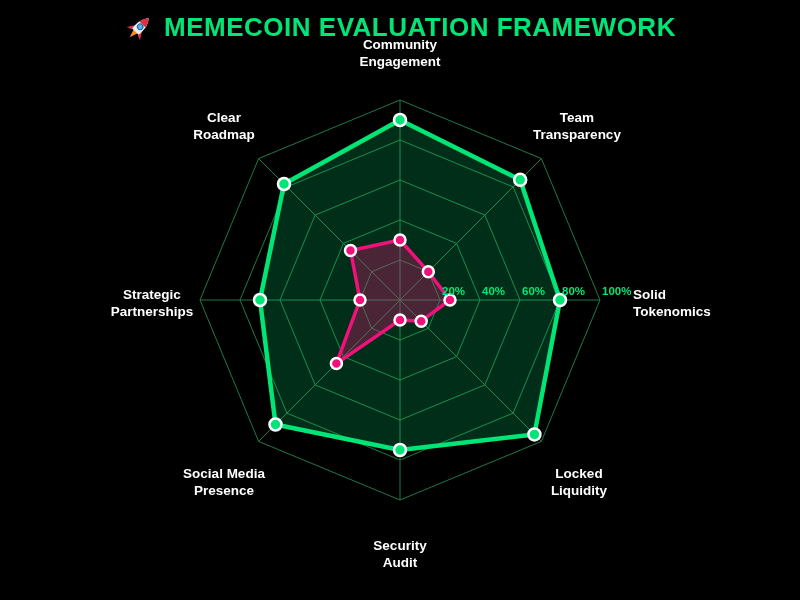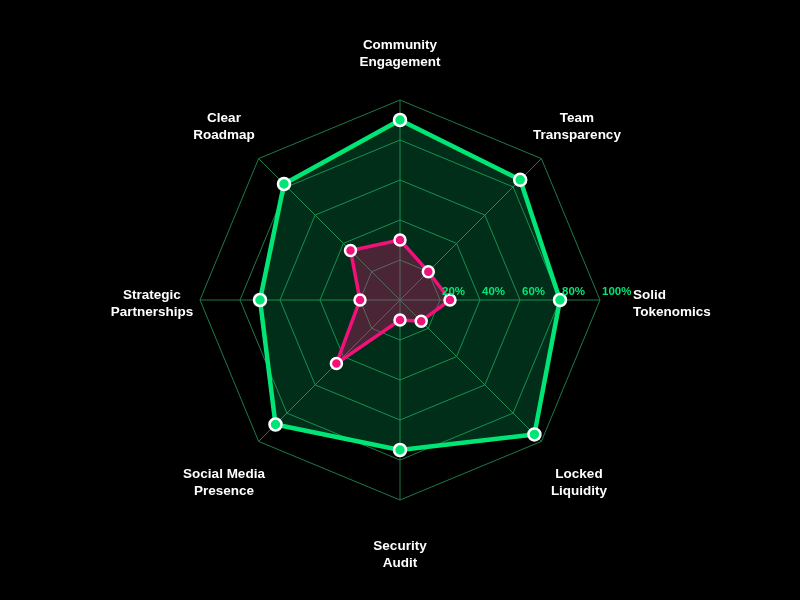--- a/index.html
+++ b/index.html
@@ -11,20 +11,35 @@
   svg.radar{position:absolute;top:0;left:0;}
   text{font-family:"Liberation Sans",sans-serif;}
   .tick{font-size:11.5px;font-weight:bold;}
   .cat{font-size:13.5px;font-weight:bold;}
 </style>
 </head>
 <body style="background: rgb(0, 0, 0);">
 
 <div class="stage">
 
+  <div class="header">
+    <span class="rocket">
+      <svg width="30" height="30" viewBox="0 0 32 32">
+        <g transform="rotate(45 16 16)">
+          <path d="M13 21 L16 30 L19 21 Z" fill="#F4900C"></path>
+          <path d="M11.5 16 L6 24.5 L11.5 22.5 Z" fill="#DD2E44"></path>
+          <path d="M20.5 16 L26 24.5 L20.5 22.5 Z" fill="#DD2E44"></path>
+          <path d="M16 1 C20.5 7 21.8 13 20.8 21.5 L11.2 21.5 C10.2 13 11.5 7 16 1 Z" fill="#ECEFF4"></path>
+          <path d="M16 1 C18.4 4.2 19.8 7.4 20.5 10.8 L11.5 10.8 C12.2 7.4 13.6 4.2 16 1 Z" fill="#DD2E44"></path>
+          <circle cx="16" cy="14.2" r="3" fill="#55ACEE" stroke="#2A6797" stroke-width="1.1"></circle>
+        </g>
+      </svg>
+    </span>
+    <h1 class="title" style="color: rgb(0, 230, 118);">MEMECOIN EVALUATION FRAMEWORK</h1>
+  </div>
 
   <svg id="radar" class="radar" width="800" height="600" viewBox="0 0 800 600">
       <polygon points="400.0,260.0 428.3,271.7 440.0,300.0 428.3,328.3 400.0,340.0 371.7,328.3 360.0,300.0 371.7,271.7" fill="none" stroke="#1E7A48" stroke-width="1"></polygon>
       <polygon points="400.0,220.0 456.6,243.4 480.0,300.0 456.6,356.6 400.0,380.0 343.4,356.6 320.0,300.0 343.4,243.4" fill="none" stroke="#1E7A48" stroke-width="1"></polygon>
       <polygon points="400.0,180.0 484.9,215.1 520.0,300.0 484.9,384.9 400.0,420.0 315.1,384.9 280.0,300.0 315.1,215.1" fill="none" stroke="#1E7A48" stroke-width="1"></polygon>
       <polygon points="400.0,140.0 513.1,186.9 560.0,300.0 513.1,413.1 400.0,460.0 286.9,413.1 240.0,300.0 286.9,186.9" fill="none" stroke="#1E7A48" stroke-width="1"></polygon>
       <polygon points="400.0,100.0 541.4,158.6 600.0,300.0 541.4,441.4 400.0,500.0 258.6,441.4 200.0,300.0 258.6,158.6" fill="none" stroke="#1E7A48" stroke-width="1"></polygon>
       <line x1="400" y1="300" x2="400.0" y2="100.0" stroke="#1E7A48" stroke-width="1"></line>
       <line x1="400" y1="300" x2="541.4" y2="158.6" stroke="#1E7A48" stroke-width="1"></line>
       <line x1="400" y1="300" x2="600.0" y2="300.0" stroke="#1E7A48" stroke-width="1"></line>

